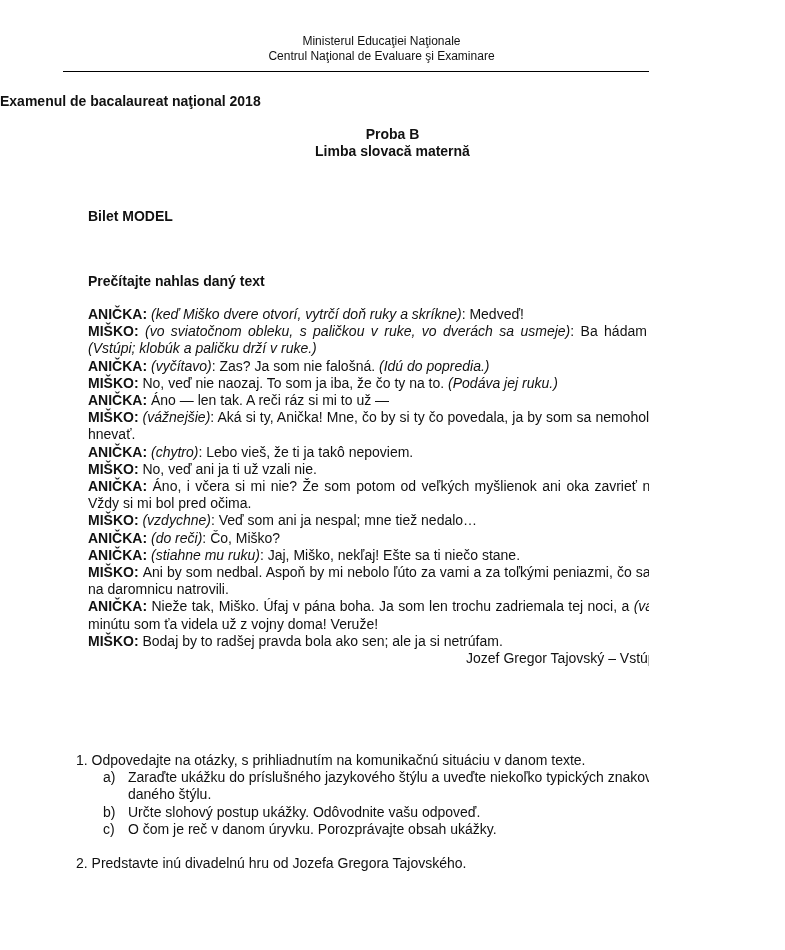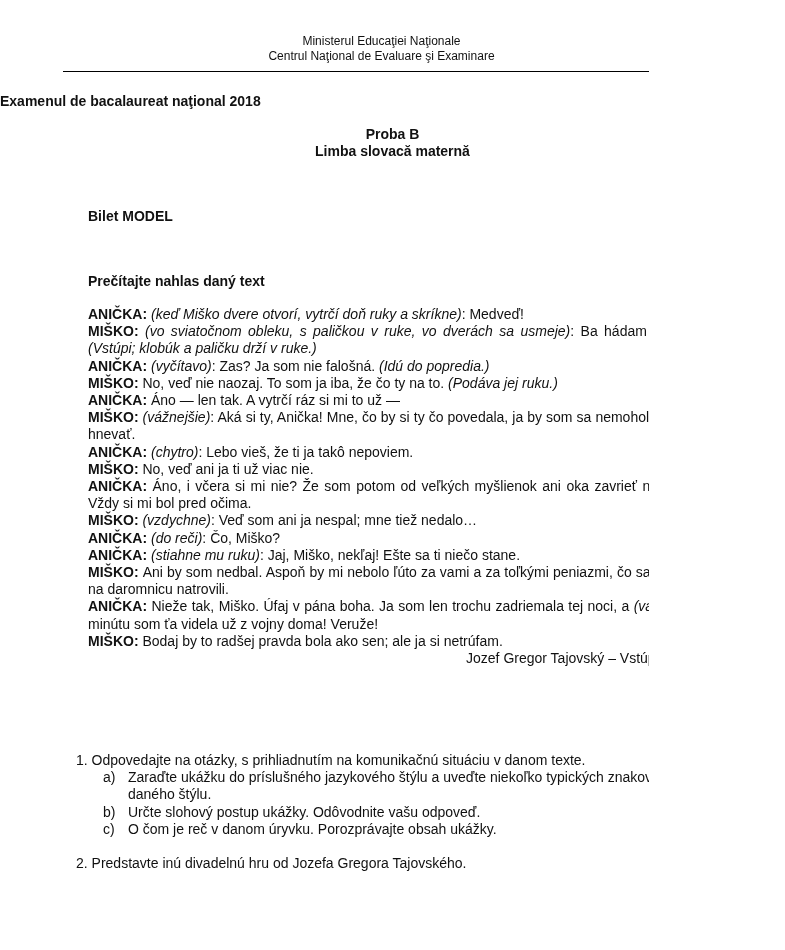--- a/index.html
+++ b/index.html
@@ -102,24 +102,24 @@
   <div class="bilet">Bilet MODEL</div>
 
   <div class="instruction">Prečítajte nahlas daný text</div>
 
   <div class="dialogue">
     <div>
         <p><b>ANIČKA: </b><i>(keď Miško dvere otvorí, vytrčí doň ruky a skríkne)</i><span>: Medveď!</span></p>
         <p><b>MIŠKO: </b><i>(vo sviatočnom obleku, s paličkou v ruke, vo dverách sa usmeje)</i><span>: Ba hádam líštička! </span><i>(Vstúpi; klobúk a paličku drží v ruke.)</i></p>
         <p><b>ANIČKA: </b><i>(vyčítavo)</i><span>: Zas? Ja som nie falošná. </span><i>(Idú do popredia.)</i></p>
         <p><b>MIŠKO: </b><span>No, veď nie naozaj. To som ja iba, že čo ty na to. </span><i>(Podáva jej ruku.)</i></p>
-        <p><b>ANIČKA: </b><span>Áno — len tak. A vytrčí ráz si mi to už —</span></p>
+        <p><b>ANIČKA: </b><span>Áno — len tak. A reči ráz si mi to už —</span></p>
         <p><b>MIŠKO: </b><i>(vážnejšie)</i><span>: Aká si ty, Anička! Mne, čo by si ty čo povedala, ja by som sa nemohol na teba hnevať.</span></p>
         <p><b>ANIČKA: </b><i>(chytro)</i><span>: Lebo vieš, že ti ja takô nepoviem.</span></p>
-        <p><b>MIŠKO: </b><span>No, veď ani ja ti už viac nie.</span></p>
+        <p><b>MIŠKO: </b><span>No, veď ani ja ti už vzali nie.</span></p>
         <p><b>ANIČKA: </b><span>Áno, i včera si mi nie? Že som potom od veľkých myšlienok ani oka zavrieť nemohla. Vždy si mi bol pred očima.</span></p>
         <p><b>MIŠKO: </b><i>(vzdychne)</i><span>: Veď som ani ja nespal; mne tiež nedalo…</span></p>
         <p><b>ANIČKA: </b><i>(do reči)</i><span>: Čo, Miško?</span></p>
         <p><b>ANIČKA: </b><i>(stiahne mu ruku)</i><span>: Jaj, Miško, nekľaj! Ešte sa ti niečo stane.</span></p>
         <p><b>MIŠKO: </b><span>Ani by som nedbal. Aspoň by mi nebolo ľúto za vami a za toľkými peniazmi, čo sa už otec na daromnicu natrovili.</span></p>
         <p><b>ANIČKA: </b><span>Nieže tak, Miško. Úfaj v pána boha. Ja som len trochu zadriemala tej noci, a </span><i>(vašu)</i><span> v tú minútu som ťa videla už z vojny doma! Veruže!</span></p>
         <p><b>MIŠKO: </b><span>Bodaj by to radšej pravda bola ako sen; ale ja si netrúfam.</span></p>
       </div>
     <p class="attribution">Jozef Gregor Tajovský – Vstúpi zákon</p>
   </div>

